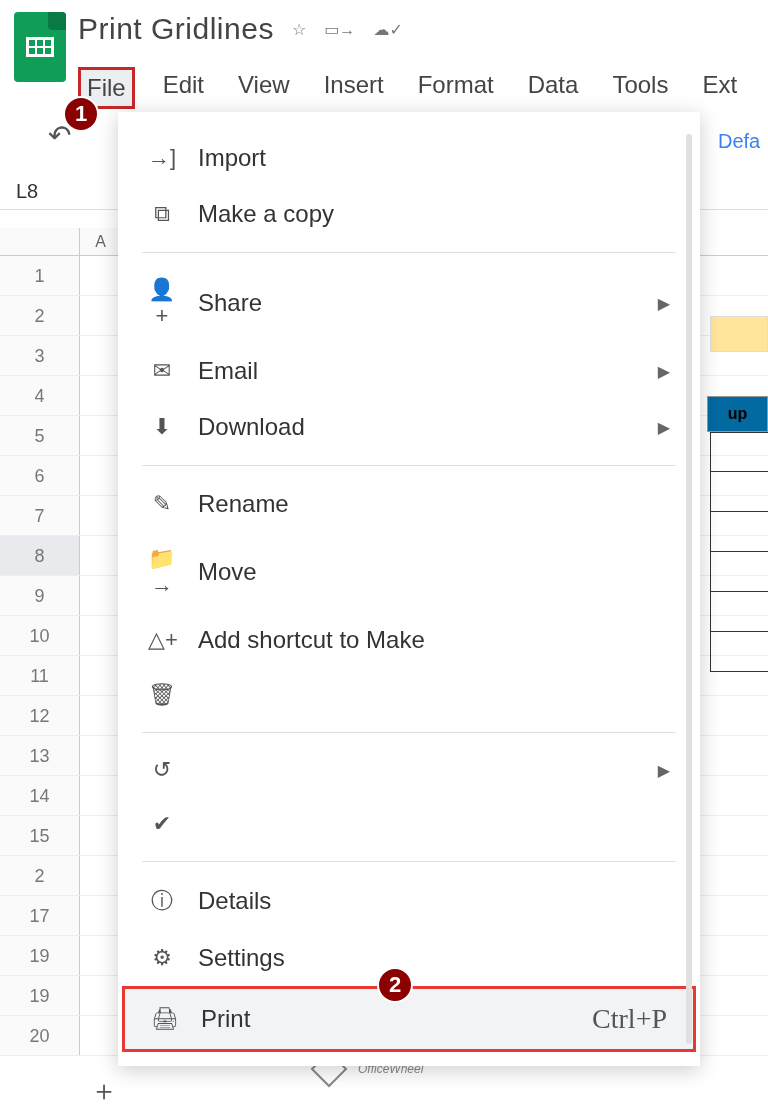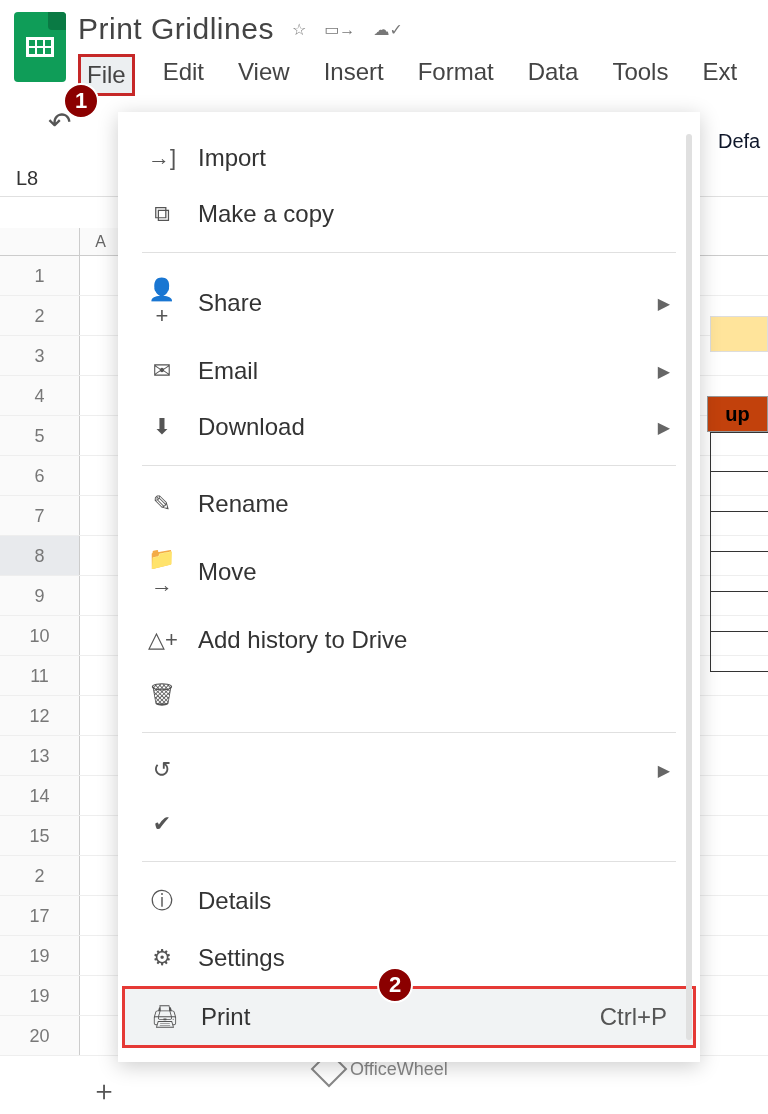--- a/index.html
+++ b/index.html
@@ -6,21 +6,21 @@
 body { width: 768px; height: 1114px; overflow: hidden; background: #fff; position: relative; }
 .top { display: flex; align-items: flex-start; padding: 12px 0 0 14px; gap: 12px; }
 .logo { width: 52px; height: 70px; background: #0f9d58; border-radius: 4px; position: relative; display:flex; align-items:center; justify-content:center; }
 .logo::before{content:"";position:absolute;top:0;right:0;width:18px;height:18px;background:#0a7a44;border-radius:0 4px 0 4px;}
 .logo-grid{width:28px;height:20px;border:2px solid #fff;display:grid;grid-template-columns:repeat(3,1fr);grid-template-rows:repeat(2,1fr);}
 .logo-grid span{border:1px solid #fff;}
 .titlewrap { display:flex; flex-direction:column; }
 .titlerow { display:flex; align-items:center; gap:18px; }
 .doctitle { font-size: 30px; color:#444; letter-spacing:.5px; }
 .star,.move-to,.cloud { color:#777; }
-.menubar { display:flex; gap:22px; font-size:24px; color:#444; margin-top:8px; }
+.menubar { display:flex; gap:22px; font-size:24px; color:#444; margin-top:21px; }
 .menubar .mi { padding:4px 6px; cursor:pointer; }
 .menubar .mi.active { background:#eceff1; border:3px solid #c62828; position:relative; }
 .badge { position:absolute; width:36px; height:36px; background:#8b0000; color:#fff; border-radius:50%; display:flex; align-items:center; justify-content:center; font-weight:bold; font-size:22px; border:2px solid #fff; }
 .badge-1{ left:-18px; bottom:-26px; }
 .toolbar { margin-top:10px; padding-left:48px; display:flex; align-items:center; gap:24px; }
 .undo{ font-size:28px; color:#555; }
 .namebox{ margin-top:22px; padding:6px 16px; font-size:20px; color:#333; border-bottom:1px solid #e0e0e0;}
 .sheet{ position:absolute; top:228px; left:0; right:0; bottom:0; }
 .colhdr{ display:flex; height:28px; border-bottom:1px solid #ccc; }
 .corner{ width:80px; border-right:1px solid #ccc; background:#fafafa;}
@@ -29,29 +29,29 @@
 .row{ display:flex; height:40px; border-bottom:1px solid #eee;}
 .rh{ width:80px; text-align:center; line-height:40px; font-size:18px; color:#777; border-right:1px solid #ccc; background:#fafafa;}
 .row.sel .rh{ background:#e8eaed;}
 .addsheet{ position:absolute; bottom:4px; left:90px; font-size:28px; color:#555;}
 .dropdown{ position:absolute; top:112px; left:118px; width:582px; background:#fff; box-shadow:0 4px 20px rgba(0,0,0,.2); padding:18px 0 14px 0; z-index:10; }
 .ditem{ display:flex; align-items:center; gap:22px; padding:14px 30px; font-size:24px; color:#333; cursor:pointer; position:relative;}
 .ditem .icon{ width:28px; text-align:center; color:#555; font-size:22px;}
 .ditem .arrow{ margin-left:auto; color:#666; font-size:16px;}
 .dsep{ height:1px; background:#e0e0e0; margin:10px 24px;}
 .ditem.print{ background:#f1f3f4; border:3px solid #e53935; margin:0 4px; padding:14px 26px;}
-.shortcut{ margin-left:auto; font-size:24px; color:#555;}
+.shortcut{ margin-left:auto; font-size:28px; color:#555;font-family:Liberation Serif, serif;}
 .scroll{ position:absolute; right:8px; top:22px; bottom:22px; width:6px; background:#e0e0e0; border-radius:3px;}
-.rightstrip{ position:absolute; right:0; top:130px; width:58px; font-size:20px; color:#0f172a; display:flex; flex-direction:column; gap:240px; align-items:flex-start; padding-left:8px;margin-left:11px;}
+.rightstrip{ position:absolute; right:0; top:130px; width:58px; font-size:20px; color:#3b82f6; display:flex; flex-direction:column; gap:240px; align-items:flex-start; padding-left:8px;margin-left:11px;}
 .yellow{ position:absolute; right:0; top:316px; width:58px; height:36px; background:#ffe49b; border:1px solid #ddd;}
-.yellow2{ position:absolute; right:0; top:396px; width:61px; height:36px; background:#c2410c; border:1px solid #999; font-weight:bold; font-size:20px; display:flex; align-items:center; justify-content:center;}
+.yellow2{ position:absolute; right:0; top:396px; width:61px; height:36px; background:#0369a1; border:1px solid #999; font-weight:bold; font-size:16px; display:flex; align-items:center; justify-content:center;}
 .cells-border{ position:absolute; right:0; top:432px; width:58px;}
 .cells-border div{height:40px;border:1px solid #333;border-top:none;border-right:none;}
 .cells-border div:first-child{border-top:1px solid #333;}
-.wm{ position:absolute; left:316px; top:1056px; display:flex; align-items:center; gap:8px; color:#888; font-size:18px;}
+.wm{ position:absolute; left:316px; top:1056px; display:flex; align-items:center; gap:16px; color:#888; font-size:12px;font-style:italic;}
 .wmicon{ width:26px; height:26px; border:2px solid #888; transform:rotate(45deg);}
 .badge-2{ left:252px; top:-22px; }
 </style>
 </head>
 <body>
 
 <div class="top">
   <div class="logo">
       <div class="logo-grid">
         <span></span>
@@ -203,21 +203,21 @@
       <div class="ditem">
         <span class="icon">✎</span>
         <span>Rename</span>
       </div>
       <div class="ditem">
         <span class="icon">📁→</span>
         <span>Move</span>
       </div>
       <div class="ditem">
         <span class="icon">△+</span>
-        <span>Add history to Drive</span>
+        <span>Add shortcut to Make</span>
       </div>
       <div class="ditem">
         <span class="icon">🗑</span>
       </div>
       <div class="dsep"></div>
       <div class="ditem">
         <span class="icon">↺</span>
         <span class="arrow">▶</span>
       </div>
       <div class="ditem">

